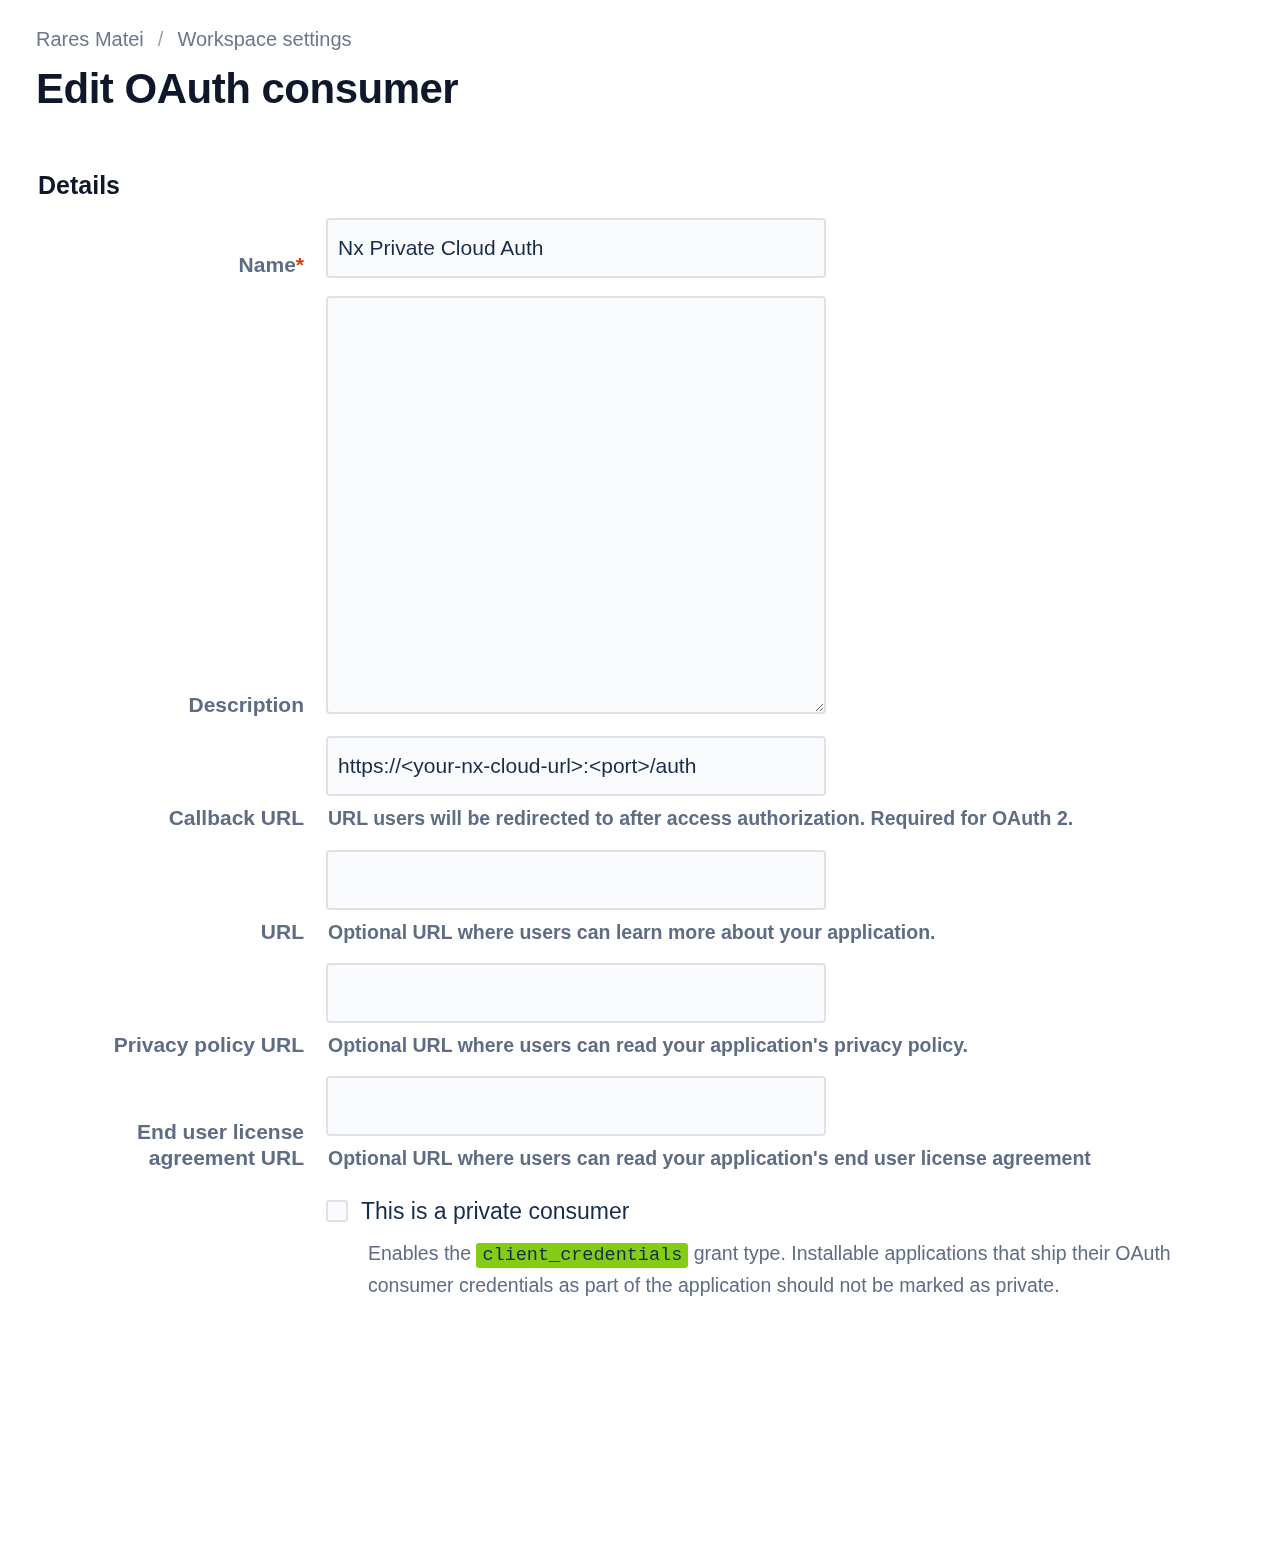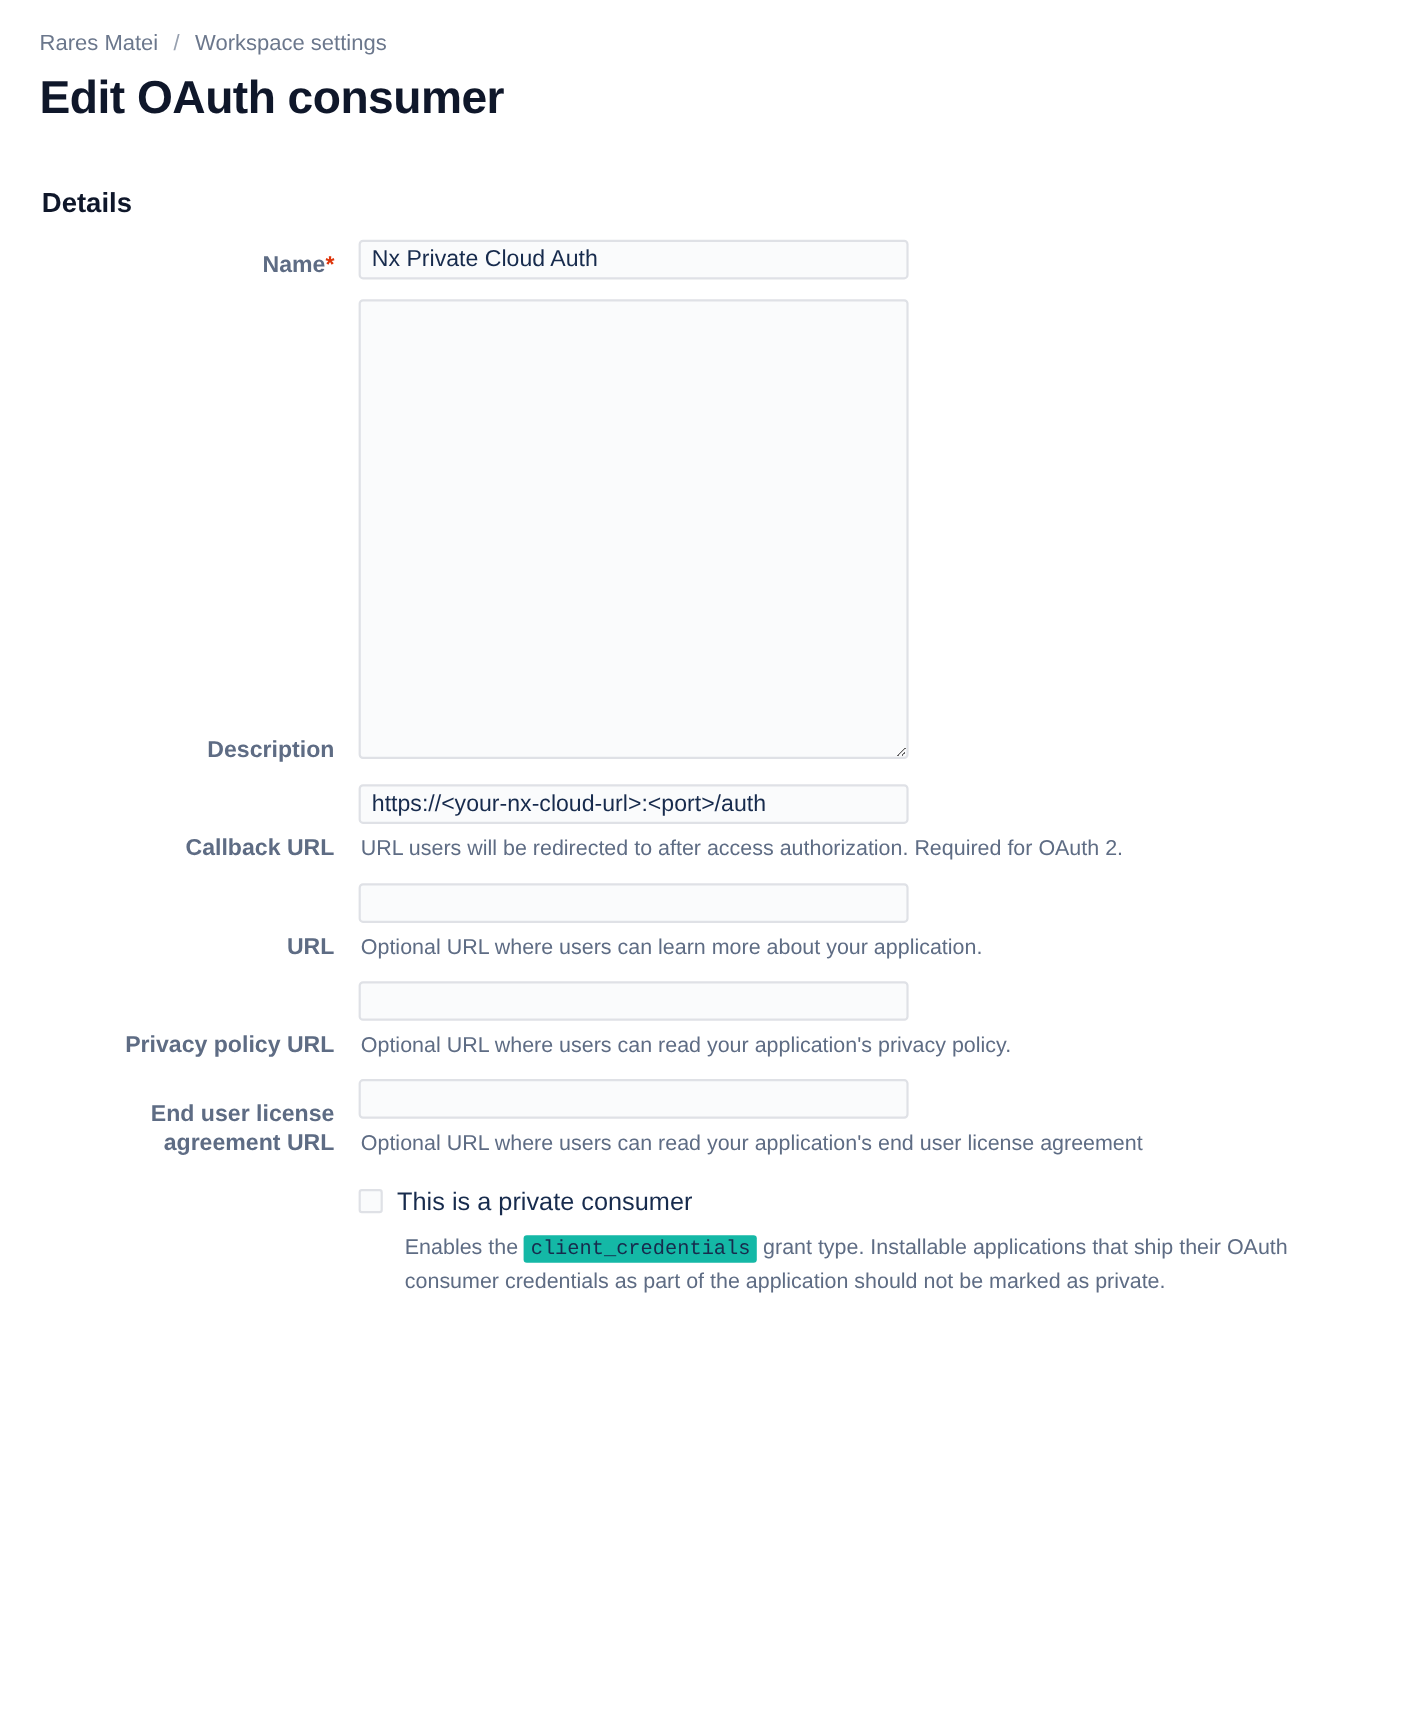--- a/index.html
+++ b/index.html
@@ -70,41 +70,42 @@
   .req {
     color: #de350b;
     font-weight: bold;
   }
   .field-col {
     flex: 1;
     min-width: 0;
   }
   .text-input {
     width: 500px;
-    height: 36px;
+    height: 60px;
     padding: 6px 10px;
     font-size: 21px;
     font-family: "Liberation Sans", sans-serif;
     color: #172b4d;
     background: #fafbfc;
     border: 2px solid #dfe1e6;
     border-radius: 4px;
     outline: none;
   }
   .text-input::placeholder { color: #7a869a; }
   textarea.text-input {
     height: 418px;
     resize: vertical;
     line-height: 1.4;
   }
   .help-text {
     font-size: 19.5px;
     color: #5e6c84;
     margin: 9px 0 0 2px;
     line-height: 1.35;
+    font-weight: bold;
   }
   
   .checkbox-row {
     display: flex;
     align-items: flex-start;
     margin-top: 26px;
     margin-left: 0;
   }
   .checkbox-indent {
     width: 290px;
@@ -134,21 +135,21 @@
   .cb-help {
     font-size: 19.5px;
     color: #5e6c84;
     line-height: 1.55;
     margin: 13px 0 0 42px;
     max-width: 860px;
   }
   code.inline {
     font-family: "Liberation Mono", monospace;
     font-size: 18.5px;
-    background: #14b8a6;
+    background: #84cc16;
     border-radius: 3px;
     padding: 2px 6px;
     color: #172b4d;
   }
 </style>
 </head>
 <body>
 
 <div class="page">
 

